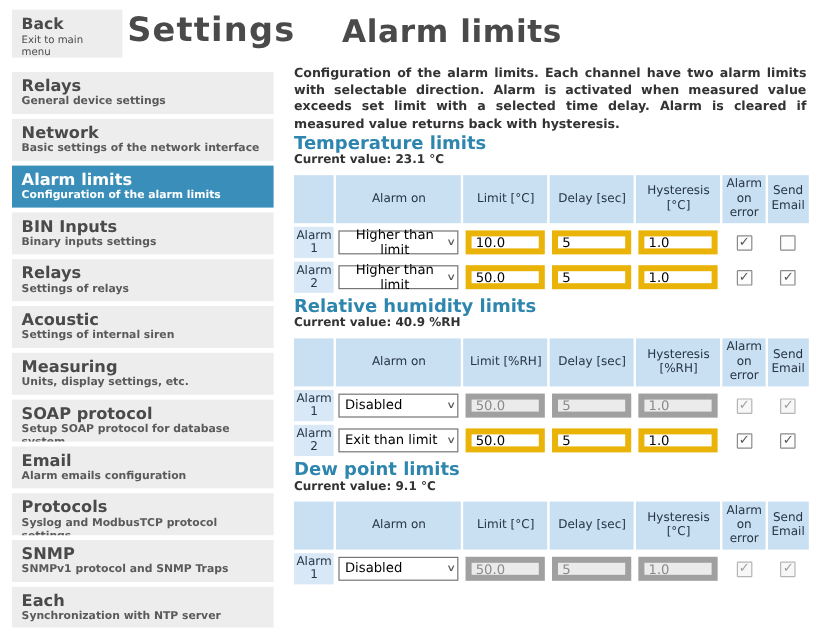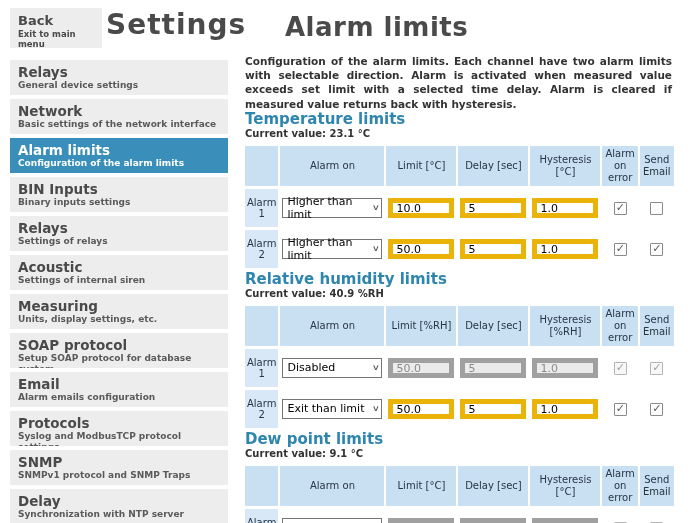--- a/index.html
+++ b/index.html
@@ -12,21 +12,21 @@
   }
   .page { position: absolute; inset: 0; }
 
   
   .sidebar { position: absolute; left: 0; top: 0; width: 236px; height: 385px; }
   .back-box {
     position: absolute; left: 10px; top: 8px; width: 92px; height: 40px;
     background: #ededed; padding: 5px 6px 0 8px; cursor: pointer;
   }
   .back-title { font-size: 13px; font-weight: bold; color: #4a4a4a; }
-  .back-sub { font-size: 8.5px; font-weight: bold; color: #4a4a4a; margin-top: 1px; }
+  .back-sub { font-size: 8.5px; font-weight: normal; color: #4a4a4a; margin-top: 1px; }
   .settings-title {
     position: absolute; left: 106px; top: 8px;
     font-size: 28px; font-weight: bold; color: #4a4a4a; letter-spacing: 1px;
   }
   .side-items { position: absolute; left: 10px; top: 60px; width: 218px; }
   .side-item {
     background: #ededed; height: 35px; margin-bottom: 4px;
     padding: 4px 4px 0 8px; cursor: pointer; overflow: hidden;
   }
   .side-item .itm-title { font-size: 13.5px; font-weight: bold; color: #4a4a4a; line-height: 16px; }
@@ -48,26 +48,26 @@
   .section { margin-top: 0; }
   .sec-heading { font-size: 15px; font-weight: bold; color: #2e86ae; line-height: 16px; }
   .sec-current { font-size: 10px; font-weight: bold; color: #333; margin-top: 1px; }
 
   table.limits { border-collapse: separate; border-spacing: 2px 3px; margin: 4px 0 0 -2px; }
   table.limits th {
     background: #c9dff2; color: #253646; font-weight: normal;
     font-size: 10px; height: 34px; text-align: center; vertical-align: middle;
     padding: 2px 3px; line-height: 12px;
   }
-  table.limits td { padding: 1px 2px; vertical-align: middle; height: 38px; }
+  table.limits td { padding: 1px 2px; vertical-align: middle; height: 26px; }
   td.rowlabel {
     background: #d9e8f6; color: #253646; font-size: 10px;
     text-align: center; width: 40px;
   }
-  .c0 { width: 40px; } .c1 { width: 104px; } .c2 { width: 73px; }
+  .c0 { width: 40px; } .c1 { width: 104px; text-align: center; } .c2 { width: 73px; }
   .c3 { width: 73px; } .c4 { width: 72px; } .c5 { width: 38px; } .c6 { width: 34px; }
 
   .selectbox {
     width: 100px; height: 20px; border: 1px solid #767676; background: #ffffff;
     display: flex; align-items: center; justify-content: space-between;
     font-size: 11px; color: #000; padding: 0 3px 0 4px; cursor: pointer;
   }
   .selectbox .chev { font-size: 8px; color: #555; transform: scaleX(1.4); margin-left: 2px; }
 
   input.cellinput {
@@ -140,21 +140,21 @@
         </div>
         <div class="side-item">
           <div class="itm-title">Protocols</div>
           <div class="itm-sub">Syslog and ModbusTCP protocol settings</div>
         </div>
         <div class="side-item">
           <div class="itm-title">SNMP</div>
           <div class="itm-sub">SNMPv1 protocol and SNMP Traps</div>
         </div>
         <div class="side-item">
-          <div class="itm-title">Delay</div>
+          <div class="itm-title">Each</div>
           <div class="itm-sub">Synchronization with NTP server</div>
         </div>
       </nav>
   </aside>
 
   <main class="main">
     <h1>Alarm limits</h1>
     <p class="desc">Configuration of the alarm limits. Each channel have two alarm limits with selectable direction. Alarm is activated when measured value exceeds set limit with a selected time delay. Alarm is cleared if measured value returns back with hysteresis.</p>
     <div id="sections">
         <div class="section">

